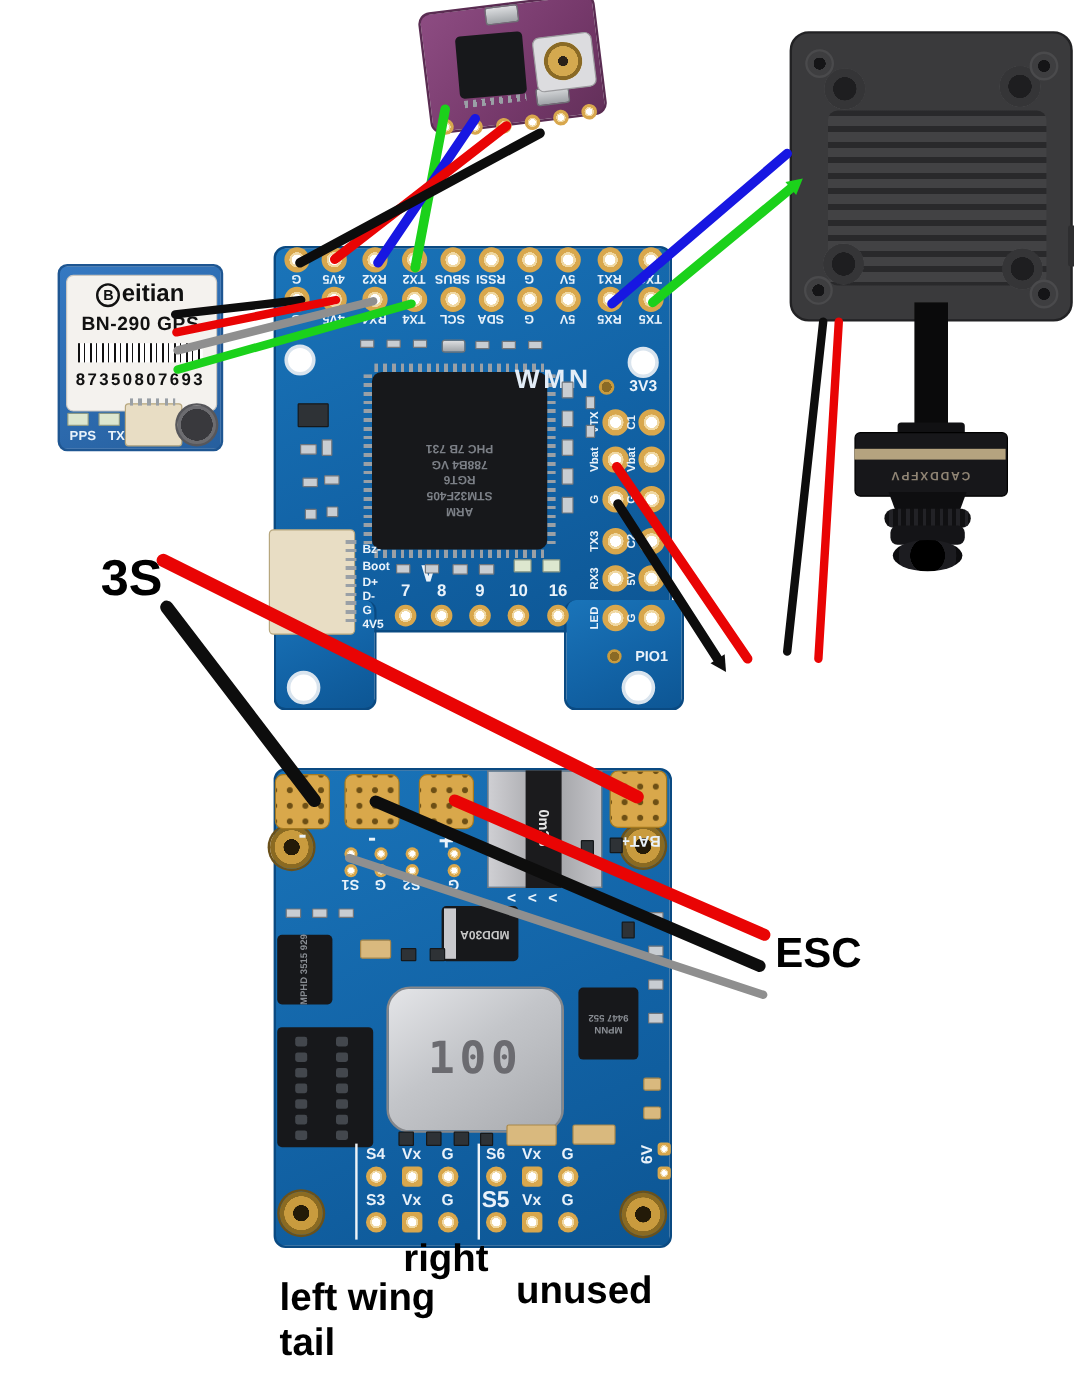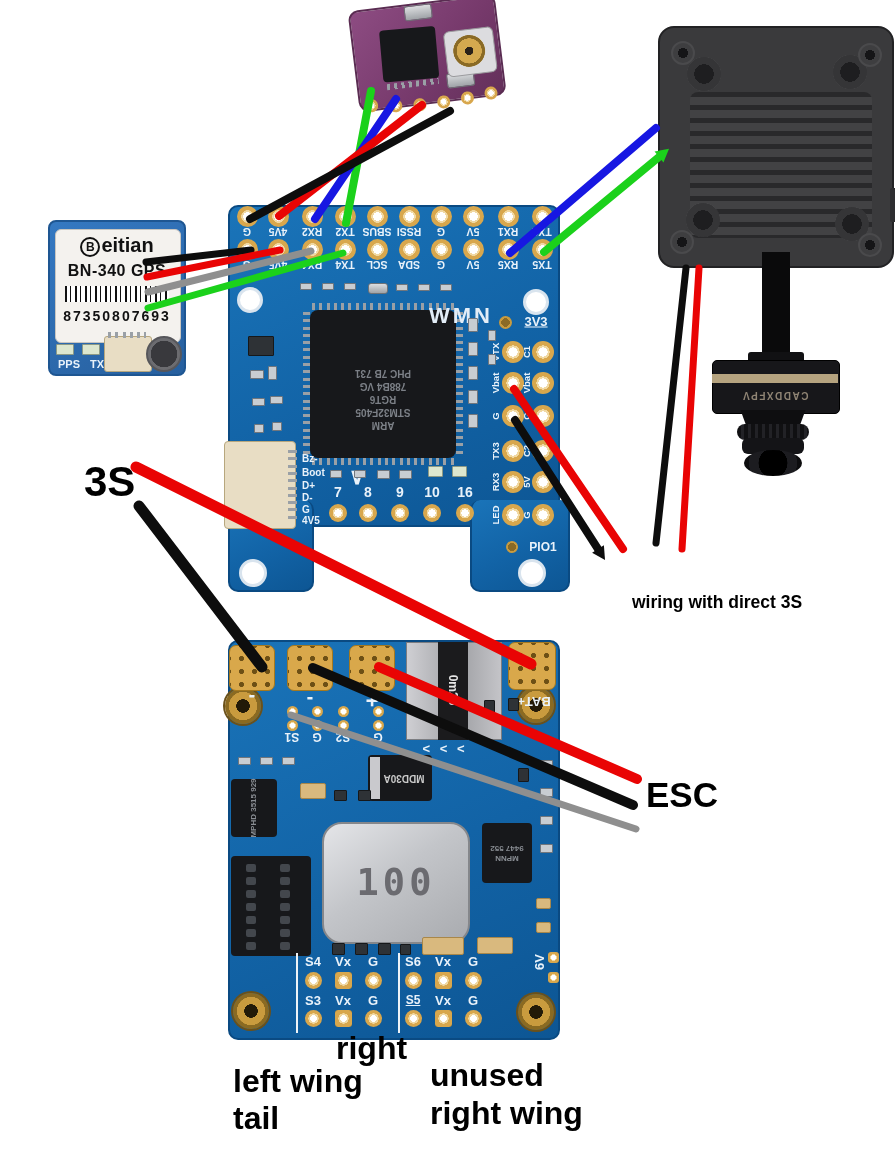--- a/index.html
+++ b/index.html
@@ -62,21 +62,21 @@
                 background:radial-gradient(circle,#2a2118 0 18%,#d4a94f 19% 55%,#8a6a25 56% 70%,#e0c070 71% 100%);"></div>
   </div>
 
   <div class="abs" style="left:8px;top:220px;width:138px;height:116px;margin-left:40px;">
     <div class="abs" style="left:0;top:0;width:138px;height:156px;border-radius:8px;border:2px solid #1e5692;
                 background:linear-gradient(150deg,#3579c2,#265f9e);box-sizing:border-box;"></div>
     <div class="abs" style="left:7px;top:9px;width:124px;height:112px;background:#f4f2ee;border:1px solid #c9c6c0;border-radius:6px;"></div>
     <div class="abs" style="left:7px;top:14px;width:124px;text-align:center;font-size:20px;font-weight:700;color:#111;">
       <span class="bcirc">B</span><span>eitian</span>
     </div>
-    <div class="abs" style="left:7px;top:42px;width:124px;text-align:center;font-size:16px;font-weight:700;color:#111;letter-spacing:0.5px;">BN-340 GPS</div>
+    <div class="abs" style="left:7px;top:42px;width:124px;text-align:center;font-size:16px;font-weight:700;color:#111;letter-spacing:0.5px;">BN-290 GPS</div>
     <div class="abs" style="left:17px;top:66px;width:104px;height:16px;
                 background:repeating-linear-gradient(90deg,#111 0 2px,#fff 2px 5px,#111 5px 6px,#fff 6px 10px);"></div>
     <div class="abs" style="left:7px;top:88px;width:124px;text-align:center;font-size:14px;font-weight:700;color:#111;letter-spacing:2px;">87350807693</div>
     <div class="smdg" style="left:8px;top:124px;width:18px;height:11px;"></div>
     <div class="smdg" style="left:34px;top:124px;width:18px;height:11px;"></div>
     <span class="sl la" style="left:10px;top:144px;font-size:11px;">PPS</span>
     <span class="sl la" style="left:42px;top:144px;font-size:11px;">TX</span>
     <div class="abs" style="left:56px;top:116px;width:46px;height:34px;background:#e8ddc4;border:1px solid #b7a77e;border-radius:3px;"></div>
     <div class="pins-h" style="left:60px;top:112px;width:38px;height:6px;"></div>
     <div class="abs" style="left:98px;top:116px;width:36px;height:36px;border-radius:50%;border:2px solid #57575b;box-sizing:border-box;
@@ -128,21 +128,21 @@
     <div id="mcu-lines" class="abs" style="left:318px;top:322px;width:130px;height:124px;transform:rotate(180deg);color:#7c8087;
                 font-size:10px;font-weight:700;line-height:13px;text-align:center;padding-top:14px;box-sizing:border-box;">
         <div>ARM</div>
         <div>STM32F405</div>
         <div>RGT6</div>
         <div>788B4 VG</div>
         <div>PHC 7B 731</div>
       </div>
     <div class="sl" style="left:461px;top:316px;font-size:22px;letter-spacing:3px;color:#e3edf7;">WMN</div>
     <div class="gp" style="left:499px;top:316px;width:13px;height:13px;background:radial-gradient(circle,#8a6a25 0 45%,#c99b3e 46% 100%);"></div>
-    <div class="sl" style="left:536px;top:321px;font-size:13px;text-decoration:underline;">3V3</div>
+    <div class="sl" style="left:536px;top:321px;font-size:13px;">3V3</div>
     <div class="sl" style="left:357px;top:477px;font-size:22px;">∨</div>
 
     <div class="abs" style="left:224px;top:441px;width:70px;height:86px;background:#e8ddc4;border:1px solid #b7a77e;border-radius:4px;"></div>
     <div class="pins-v" style="left:288px;top:450px;width:9px;height:72px;"></div>
     <div class="gp" style="left:506px;top:541px;width:12px;height:12px;background:radial-gradient(circle,#8a6a25 0 45%,#c99b3e 46% 100%);"></div>
     <div class="sl" style="left:543px;top:547px;font-size:12px;">PIO1</div>
   </div>
 
   <div>
     <div class="board" style="left:228px;top:640px;width:332px;height:400px;"></div>
@@ -290,21 +290,21 @@
       <div class="sl" style="left: 343px; top: 1000px; font-size: 13px;">Vx</div>
       <div class="gp sqp" style="left: 334.5px; top: 1009.5px; width: 17px; height: 17px;"></div>
       <div class="sl" style="left: 373px; top: 1000px; font-size: 13px;">G</div>
       <div class="gp" style="left: 364.5px; top: 1009.5px; width: 17px; height: 17px;"></div>
       <div class="sl" style="left: 413px; top: 961px; font-size: 13px;">S6</div>
       <div class="gp" style="left: 404.5px; top: 971.5px; width: 17px; height: 17px;"></div>
       <div class="sl" style="left: 443px; top: 961px; font-size: 13px;">Vx</div>
       <div class="gp sqp" style="left: 434.5px; top: 971.5px; width: 17px; height: 17px;"></div>
       <div class="sl" style="left: 473px; top: 961px; font-size: 13px;">G</div>
       <div class="gp" style="left: 464.5px; top: 971.5px; width: 17px; height: 17px;"></div>
-      <div class="sl" style="left: 413px; top: 1000px; font-size: 12px; text-decoration: underline;">S5</div>
+      <div class="sl" style="left: 413px; top: 1000px; font-size: 19px;">S5</div>
       <div class="gp" style="left: 404.5px; top: 1009.5px; width: 17px; height: 17px;"></div>
       <div class="sl" style="left: 443px; top: 1000px; font-size: 13px;">Vx</div>
       <div class="gp sqp" style="left: 434.5px; top: 1009.5px; width: 17px; height: 17px;"></div>
       <div class="sl" style="left: 473px; top: 1000px; font-size: 13px;">G</div>
       <div class="gp" style="left: 464.5px; top: 1009.5px; width: 17px; height: 17px;"></div>
       <div class="hdot" style="left: 246px; top: 864px; width: 10px; height: 8px;"></div>
       <div class="hdot" style="left: 280px; top: 864px; width: 10px; height: 8px;"></div>
       <div class="hdot" style="left: 246px; top: 877px; width: 10px; height: 8px;"></div>
       <div class="hdot" style="left: 280px; top: 877px; width: 10px; height: 8px;"></div>
       <div class="hdot" style="left: 246px; top: 890px; width: 10px; height: 8px;"></div>
@@ -386,21 +386,19 @@
       <line x1="699" y1="268" x2="682" y2="549" stroke="#e90404" stroke-width="7" stroke-linecap="round"></line>
       <line x1="136" y1="467" x2="531" y2="664" stroke="#e90404" stroke-width="11" stroke-linecap="round"></line>
       <line x1="139" y1="506" x2="262" y2="667" stroke="#0d0d0d" stroke-width="11" stroke-linecap="round"></line>
       <line x1="379" y1="667" x2="637" y2="779" stroke="#e90404" stroke-width="10" stroke-linecap="round"></line>
       <line x1="313" y1="668" x2="633" y2="805" stroke="#0d0d0d" stroke-width="10" stroke-linecap="round"></line>
       <line x1="291" y1="715" x2="636" y2="829" stroke="#8f8f8f" stroke-width="7" stroke-linecap="round"></line>
     </svg>
 
   <div class="ann" style="left:84px;top:460px;font-size:42px;">3S</div>
   <div class="ann" style="left:632px;top:592px;font-size:17.5px;line-height:1.2;">
-    <div>wiring with direct 3S</div>
   </div>
   <div class="ann" style="left:646px;top:777px;font-size:35px;">ESC</div>
   <div class="ann" style="left:336px;top:1032px;font-size:32px;">right</div>
   <div class="ann" style="left:233px;top:1065px;font-size:32px;">left wing</div>
   <div class="ann" style="left:233px;top:1102px;font-size:32px;">tail</div>
   <div class="ann" style="left:430px;top:1059px;font-size:32px;">unused</div>
-  <div class="ann" style="left:430px;top:1097px;font-size:32px;">right wing</div>
 </div>
 
 </body></html>

